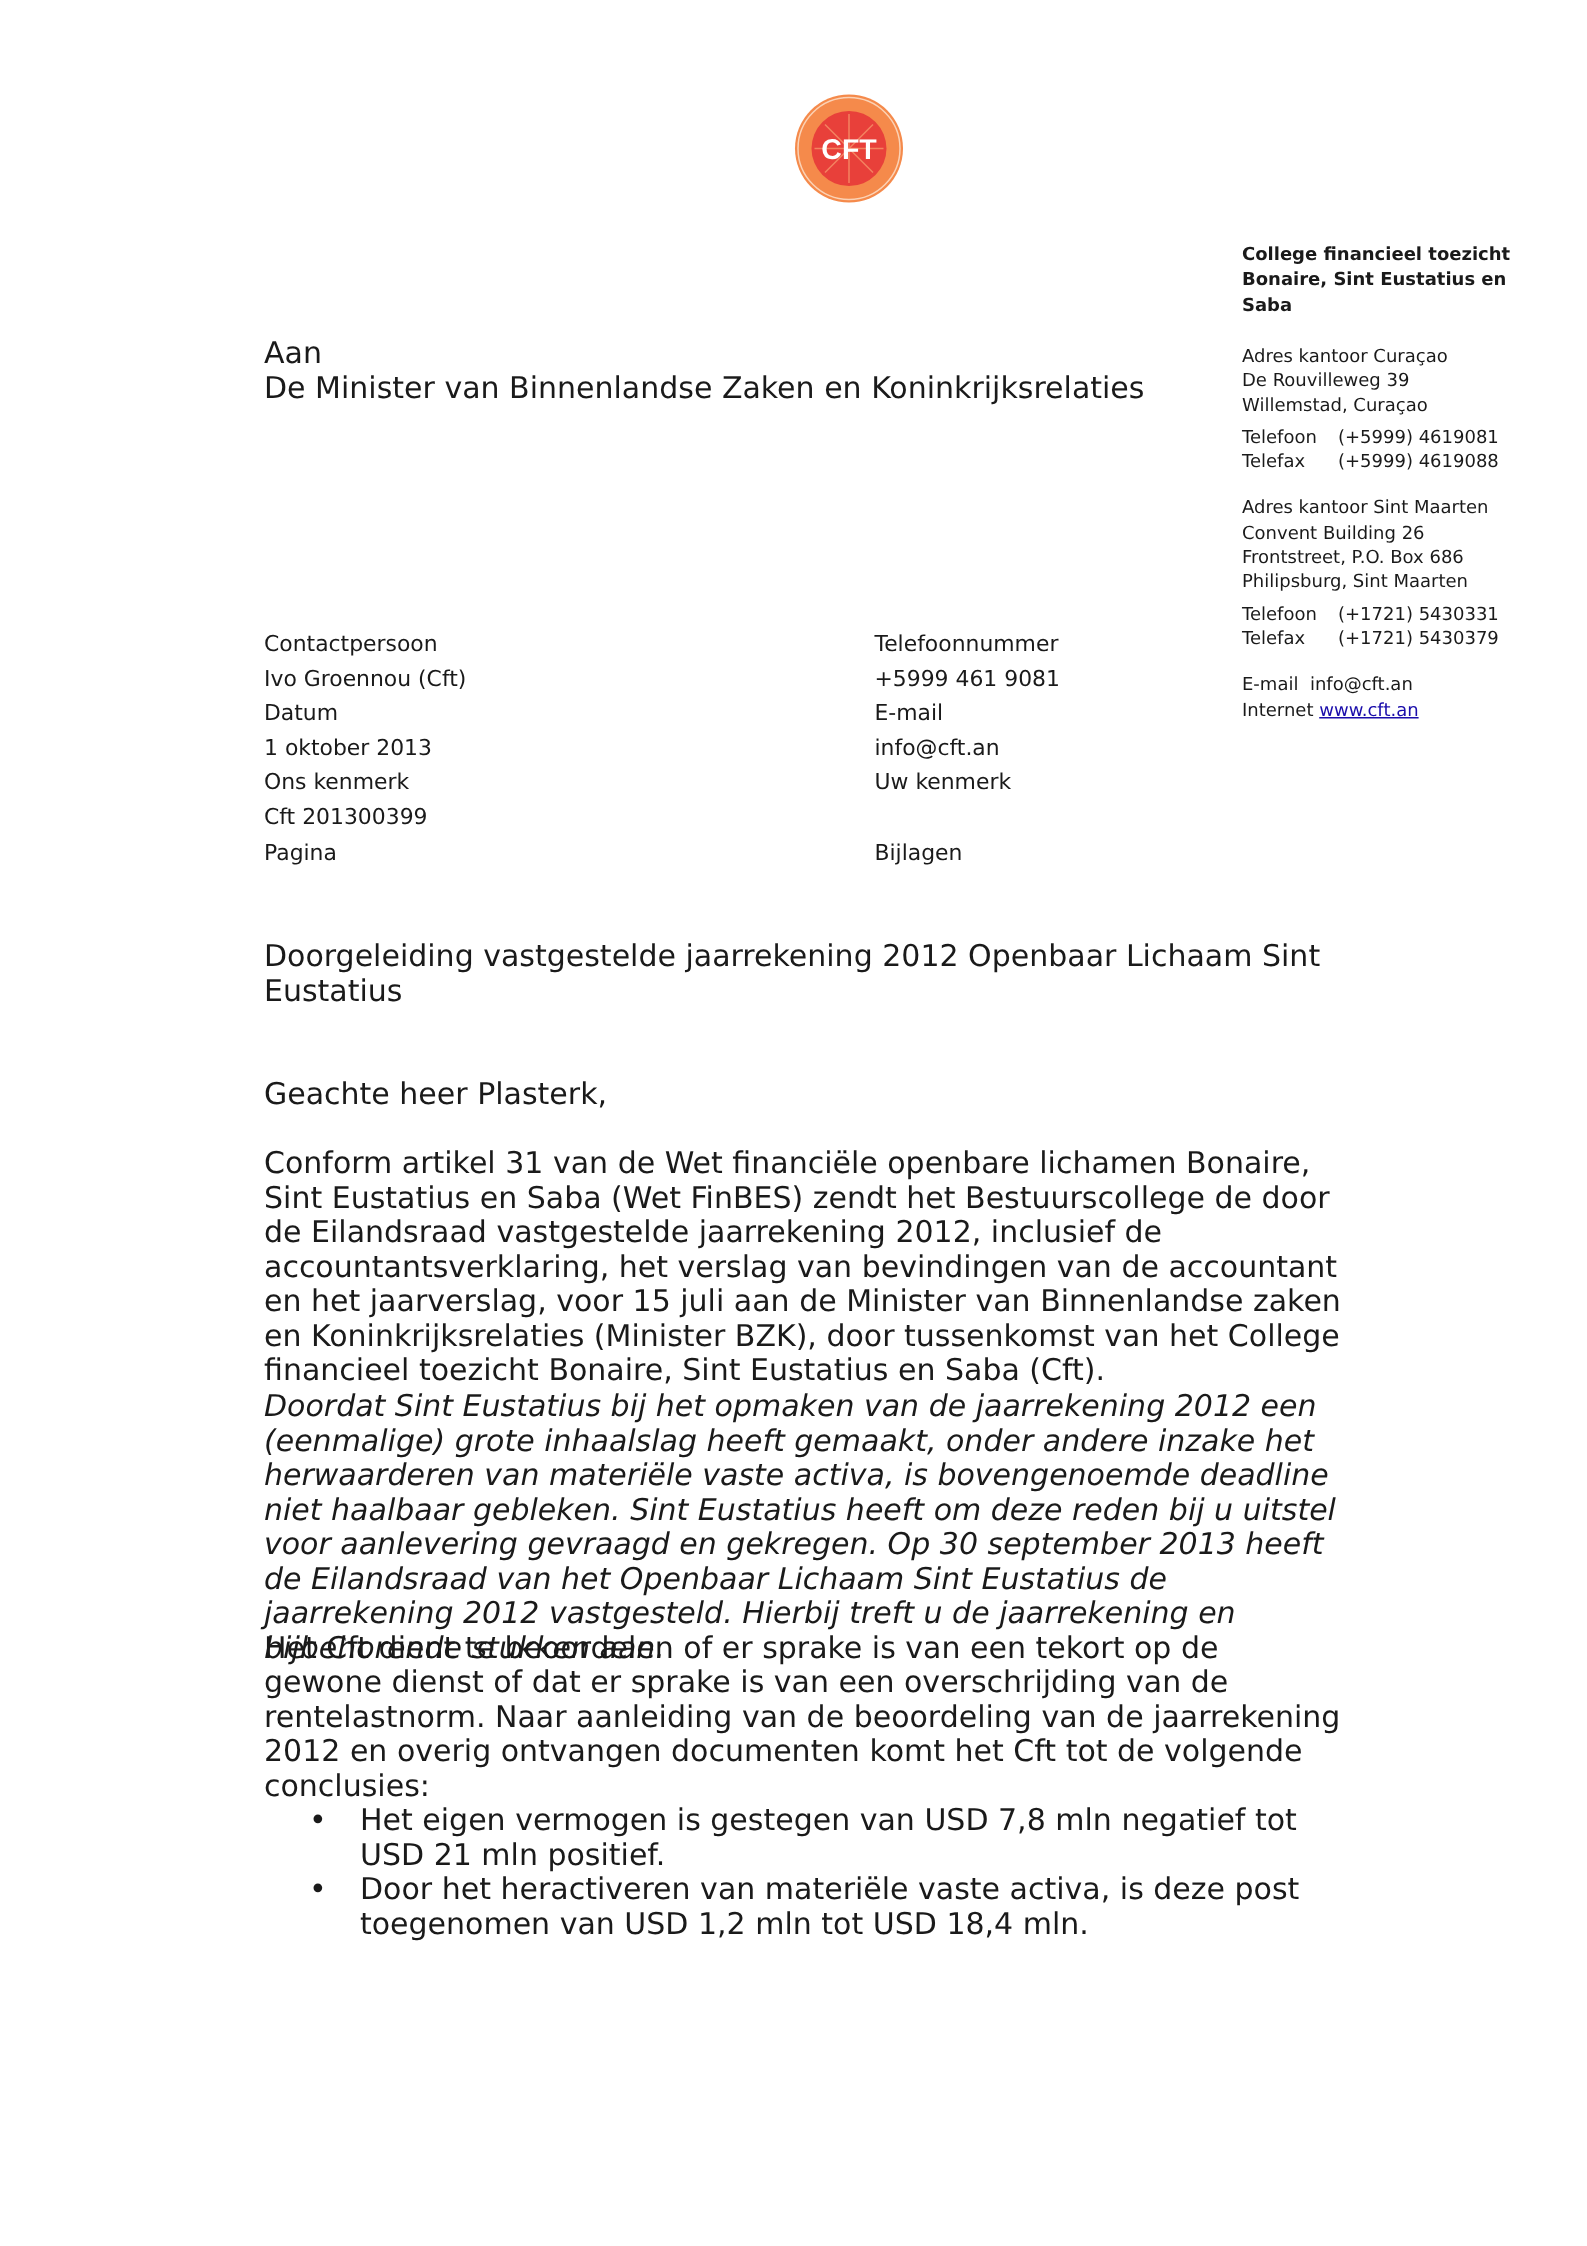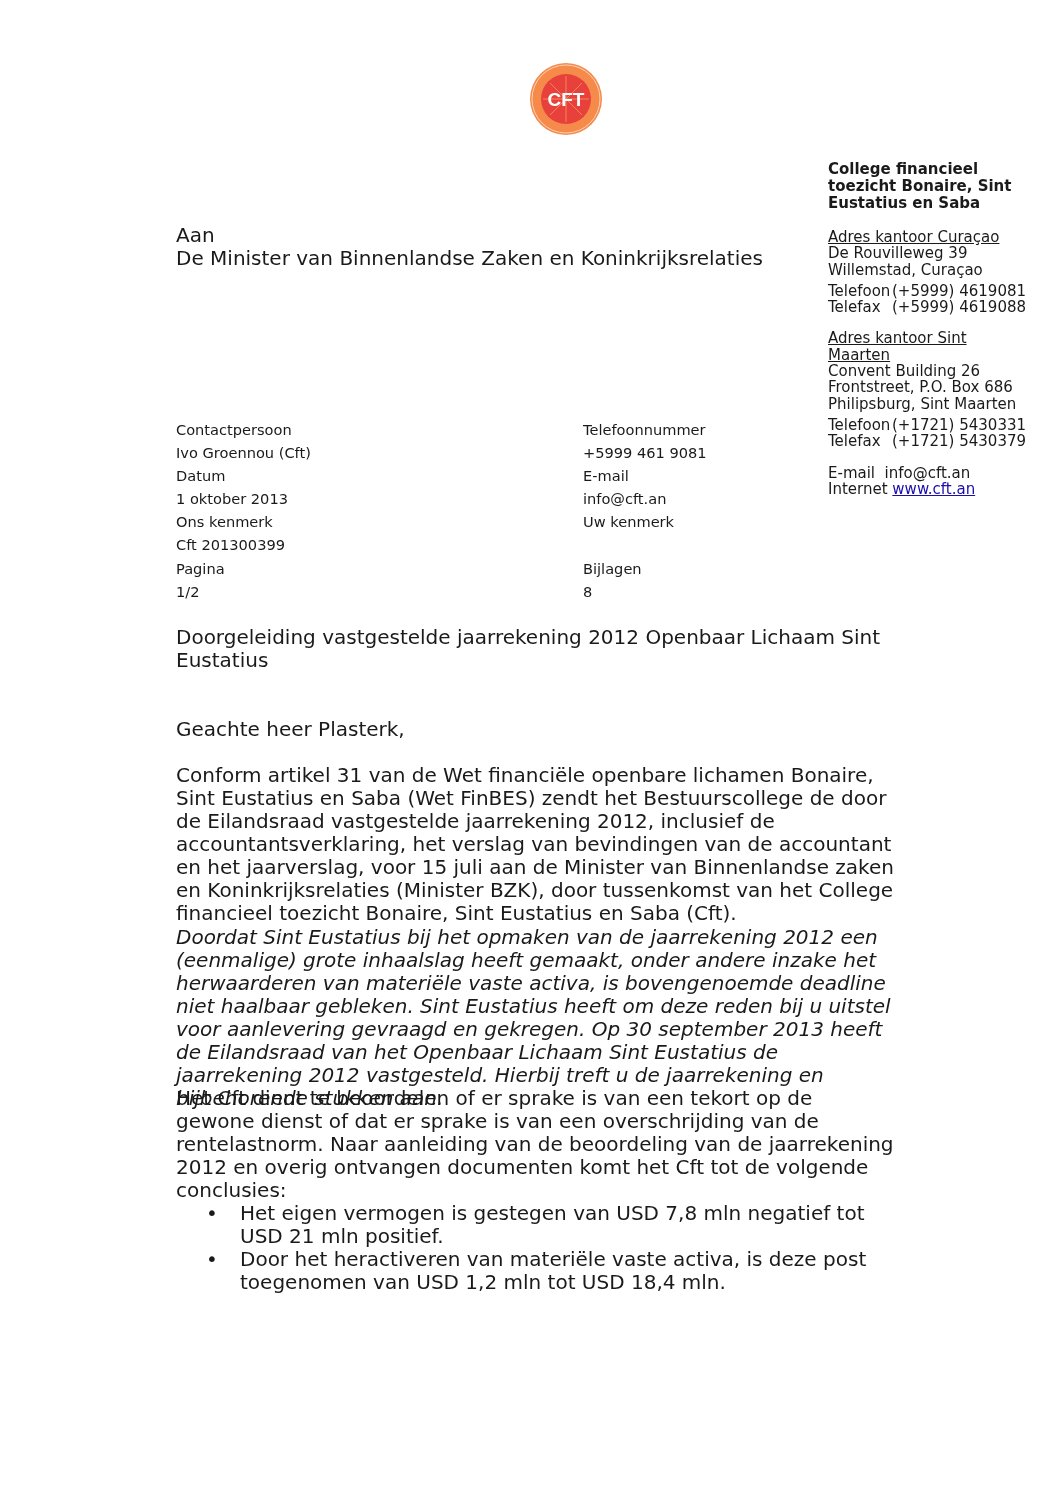--- a/index.html
+++ b/index.html
@@ -3,24 +3,24 @@
   <meta charset="utf-8">
   <style>
     html, body { margin: 0; padding: 0; background: #ffffff; }
     body {
       width: 1058px; height: 1497px; position: relative; overflow: hidden;
       font-family: "DejaVu Sans", sans-serif; color: #1a1a1a;
     }
     .logo { position: absolute; left: 529px; top: 62px; width: 74px; height: 74px; text-align: center; }
     .sidebar {
       position: absolute; left: 828px; top: 161px; width: 200px;
-      font-size: 15px; line-height: 16.3px; color: #1a1a1a;
+      font-size: 12px; line-height: 16.3px; color: #1a1a1a;
     }
     .sidebar .org { font-weight: bold; line-height: 17px; margin-bottom: 17px; }
-    .sidebar .u { text-decoration: underline; }
+    .sidebar .u { }
     .sidebar .gap { height: 5px; }
     .sidebar .gap2 { height: 15px; }
     .sidebar .row { display: flex; }
     .sidebar .row .k { width: 64px; }
     .sidebar a { color: #1a0dab; text-decoration: underline; }
     .body-text {
       position: absolute; left: 176px; width: 720px;
       font-size: 20px; line-height: 23px; color: #1a1a1a;
     }
     .addressee { top: 224px; }
@@ -123,24 +123,20 @@
     <span>Uw kenmerk</span>
   </div>
   <div class="line">
     <span class="c1">Cft 201300399</span>
     <span></span>
   </div>
   <div class="line">
     <span class="c1">Pagina</span>
     <span>Bijlagen</span>
   </div>
-  <div class="line">
-    <span class="c1">1/2</span>
-    <span>8</span>
-  </div>
 </div>
 
 <div class="body-text subject">
   <div>Doorgeleiding vastgestelde jaarrekening 2012 Openbaar Lichaam Sint Eustatius</div>
 </div>
 
 <div class="body-text salutation">Geachte heer Plasterk,</div>
 
 <div class="body-text p1">Conform artikel 31 van de Wet financiële openbare lichamen Bonaire, Sint Eustatius en Saba (Wet FinBES) zendt het Bestuurscollege de door de Eilandsraad vastgestelde jaarrekening 2012, inclusief de accountantsverklaring, het verslag van bevindingen van de accountant en het jaarverslag, voor 15 juli aan de Minister van Binnenlandse zaken en Koninkrijksrelaties (Minister BZK), door tussenkomst van het College financieel toezicht Bonaire, Sint Eustatius en Saba (Cft).</div>
 <div class="body-text p2">Doordat Sint Eustatius bij het opmaken van de jaarrekening 2012 een (eenmalige) grote inhaalslag heeft gemaakt, onder andere inzake het herwaarderen van materiële vaste activa, is bovengenoemde deadline niet haalbaar gebleken. Sint Eustatius heeft om deze reden bij u uitstel voor aanlevering gevraagd en gekregen. Op 30 september 2013 heeft de Eilandsraad van het Openbaar Lichaam Sint Eustatius de jaarrekening 2012 vastgesteld. Hierbij treft u de jaarrekening en bijbehorende stukken aan.</div>

